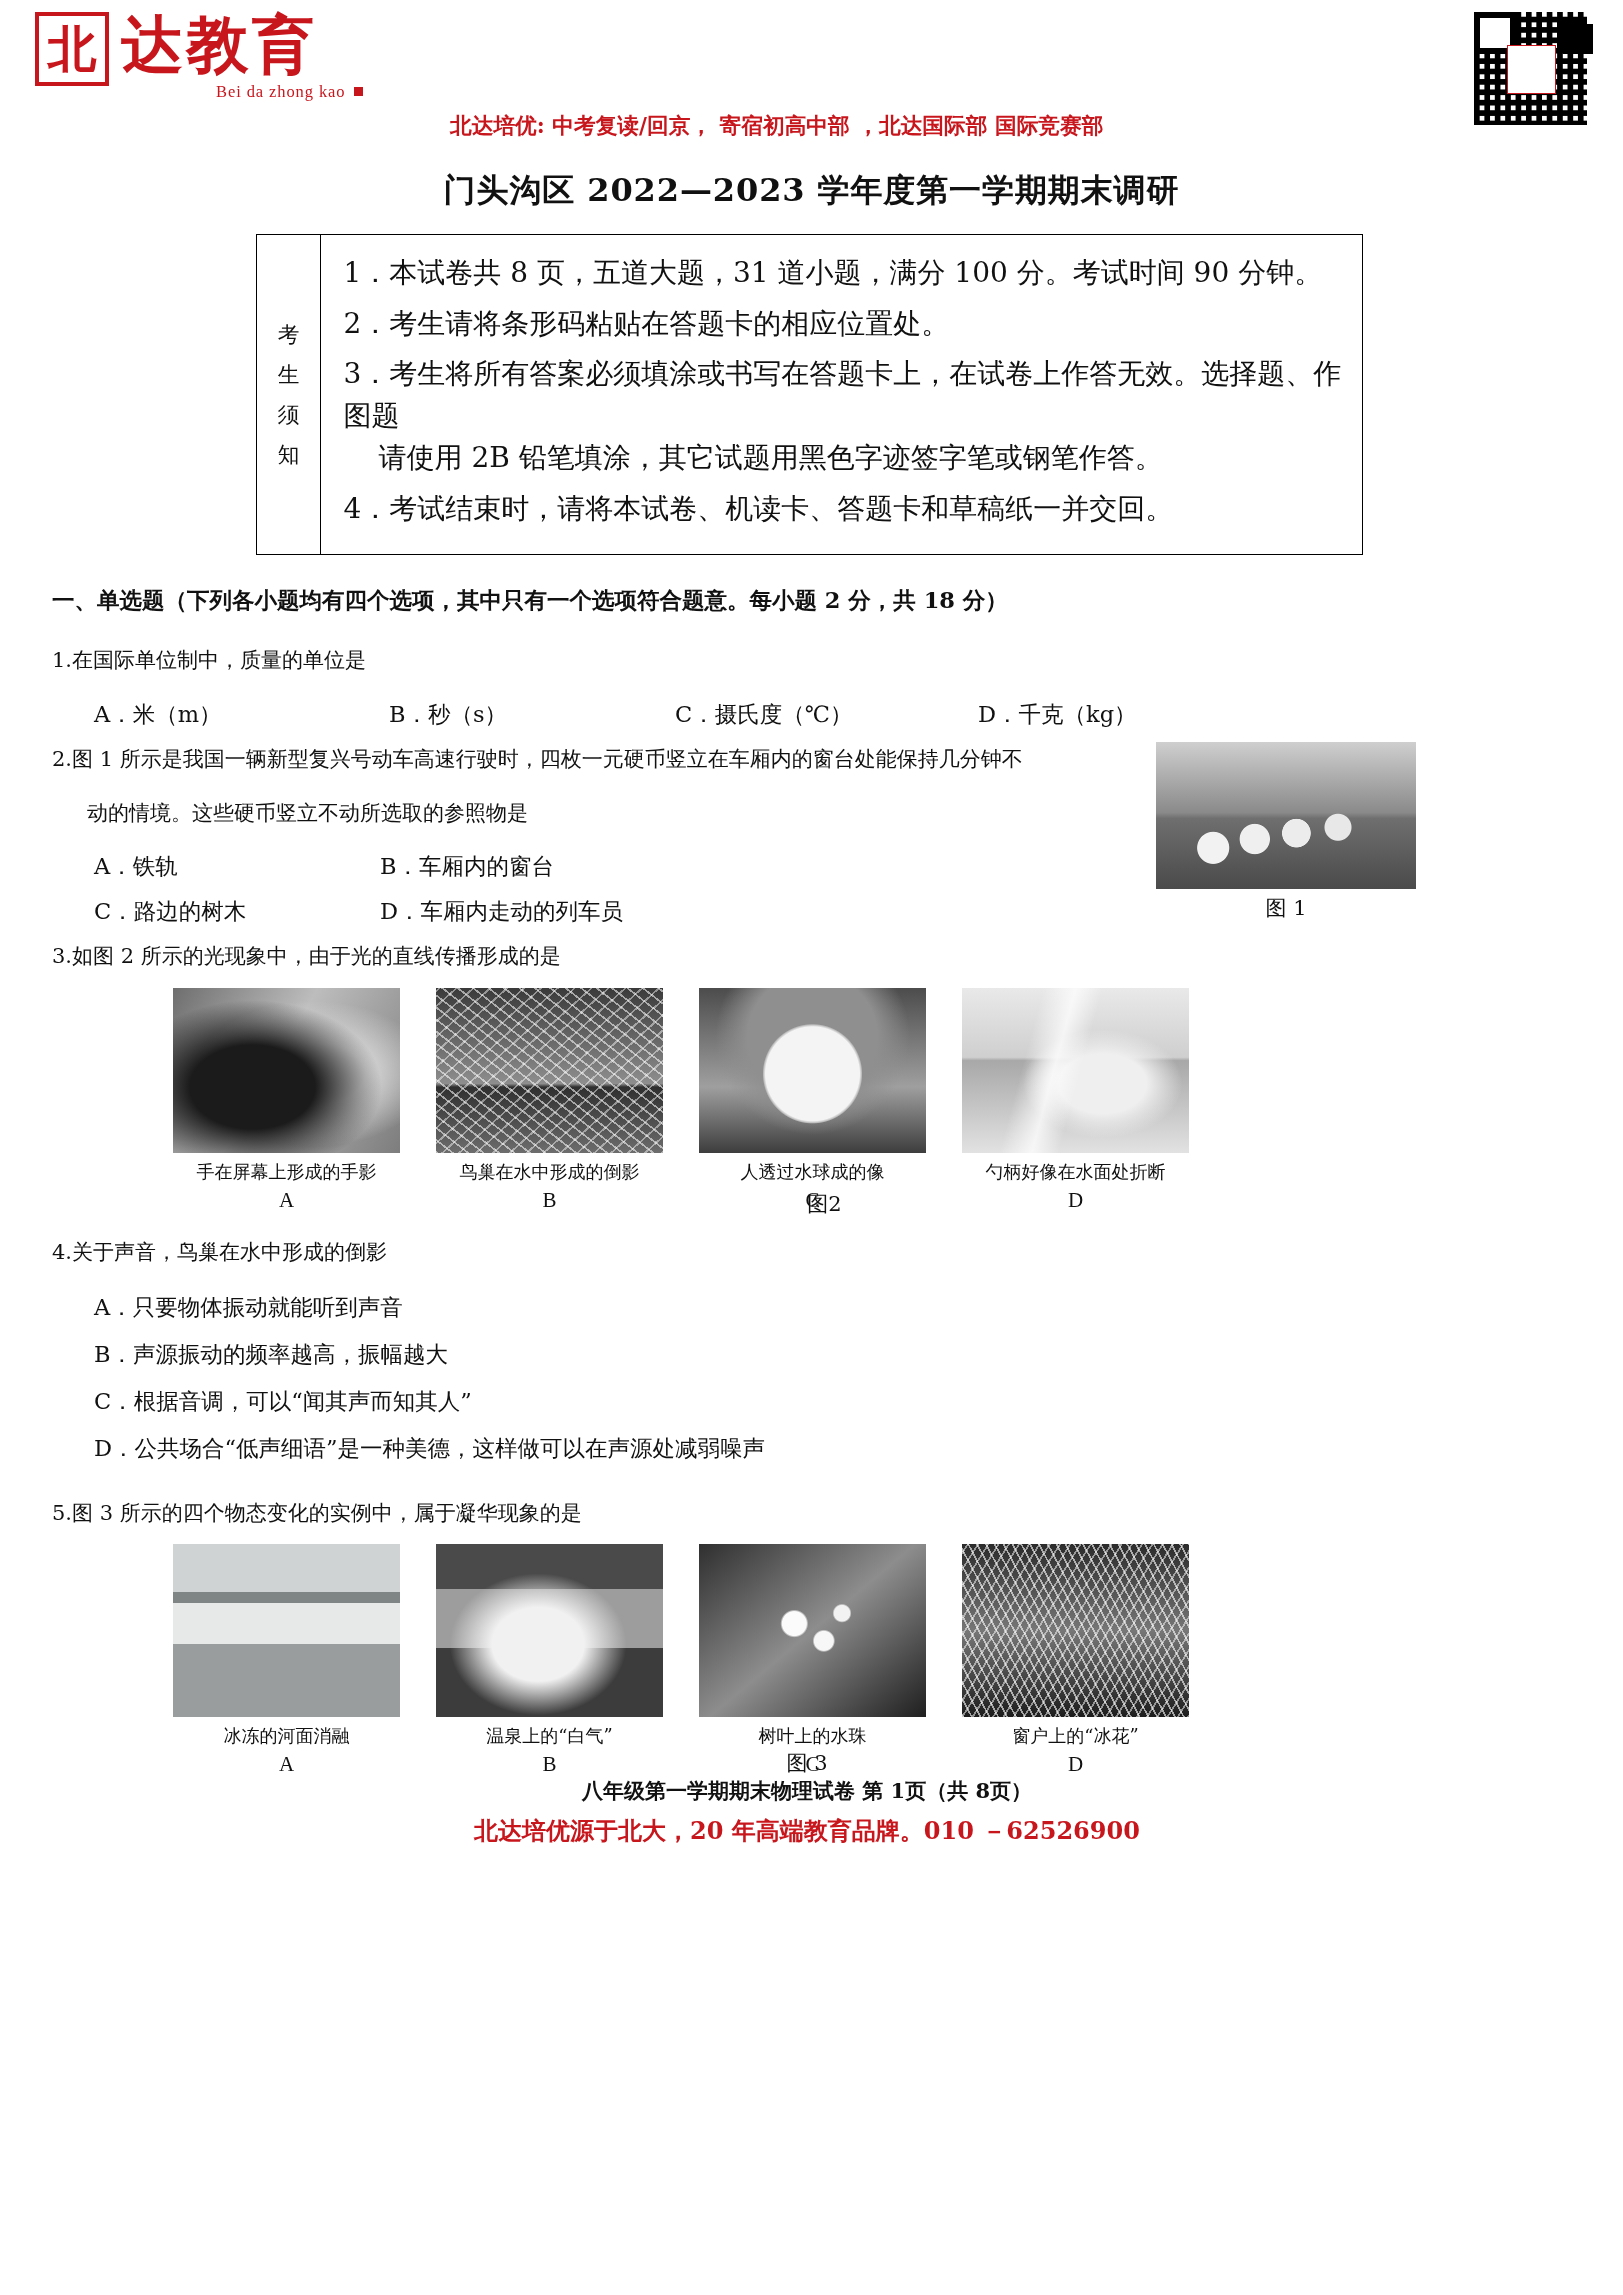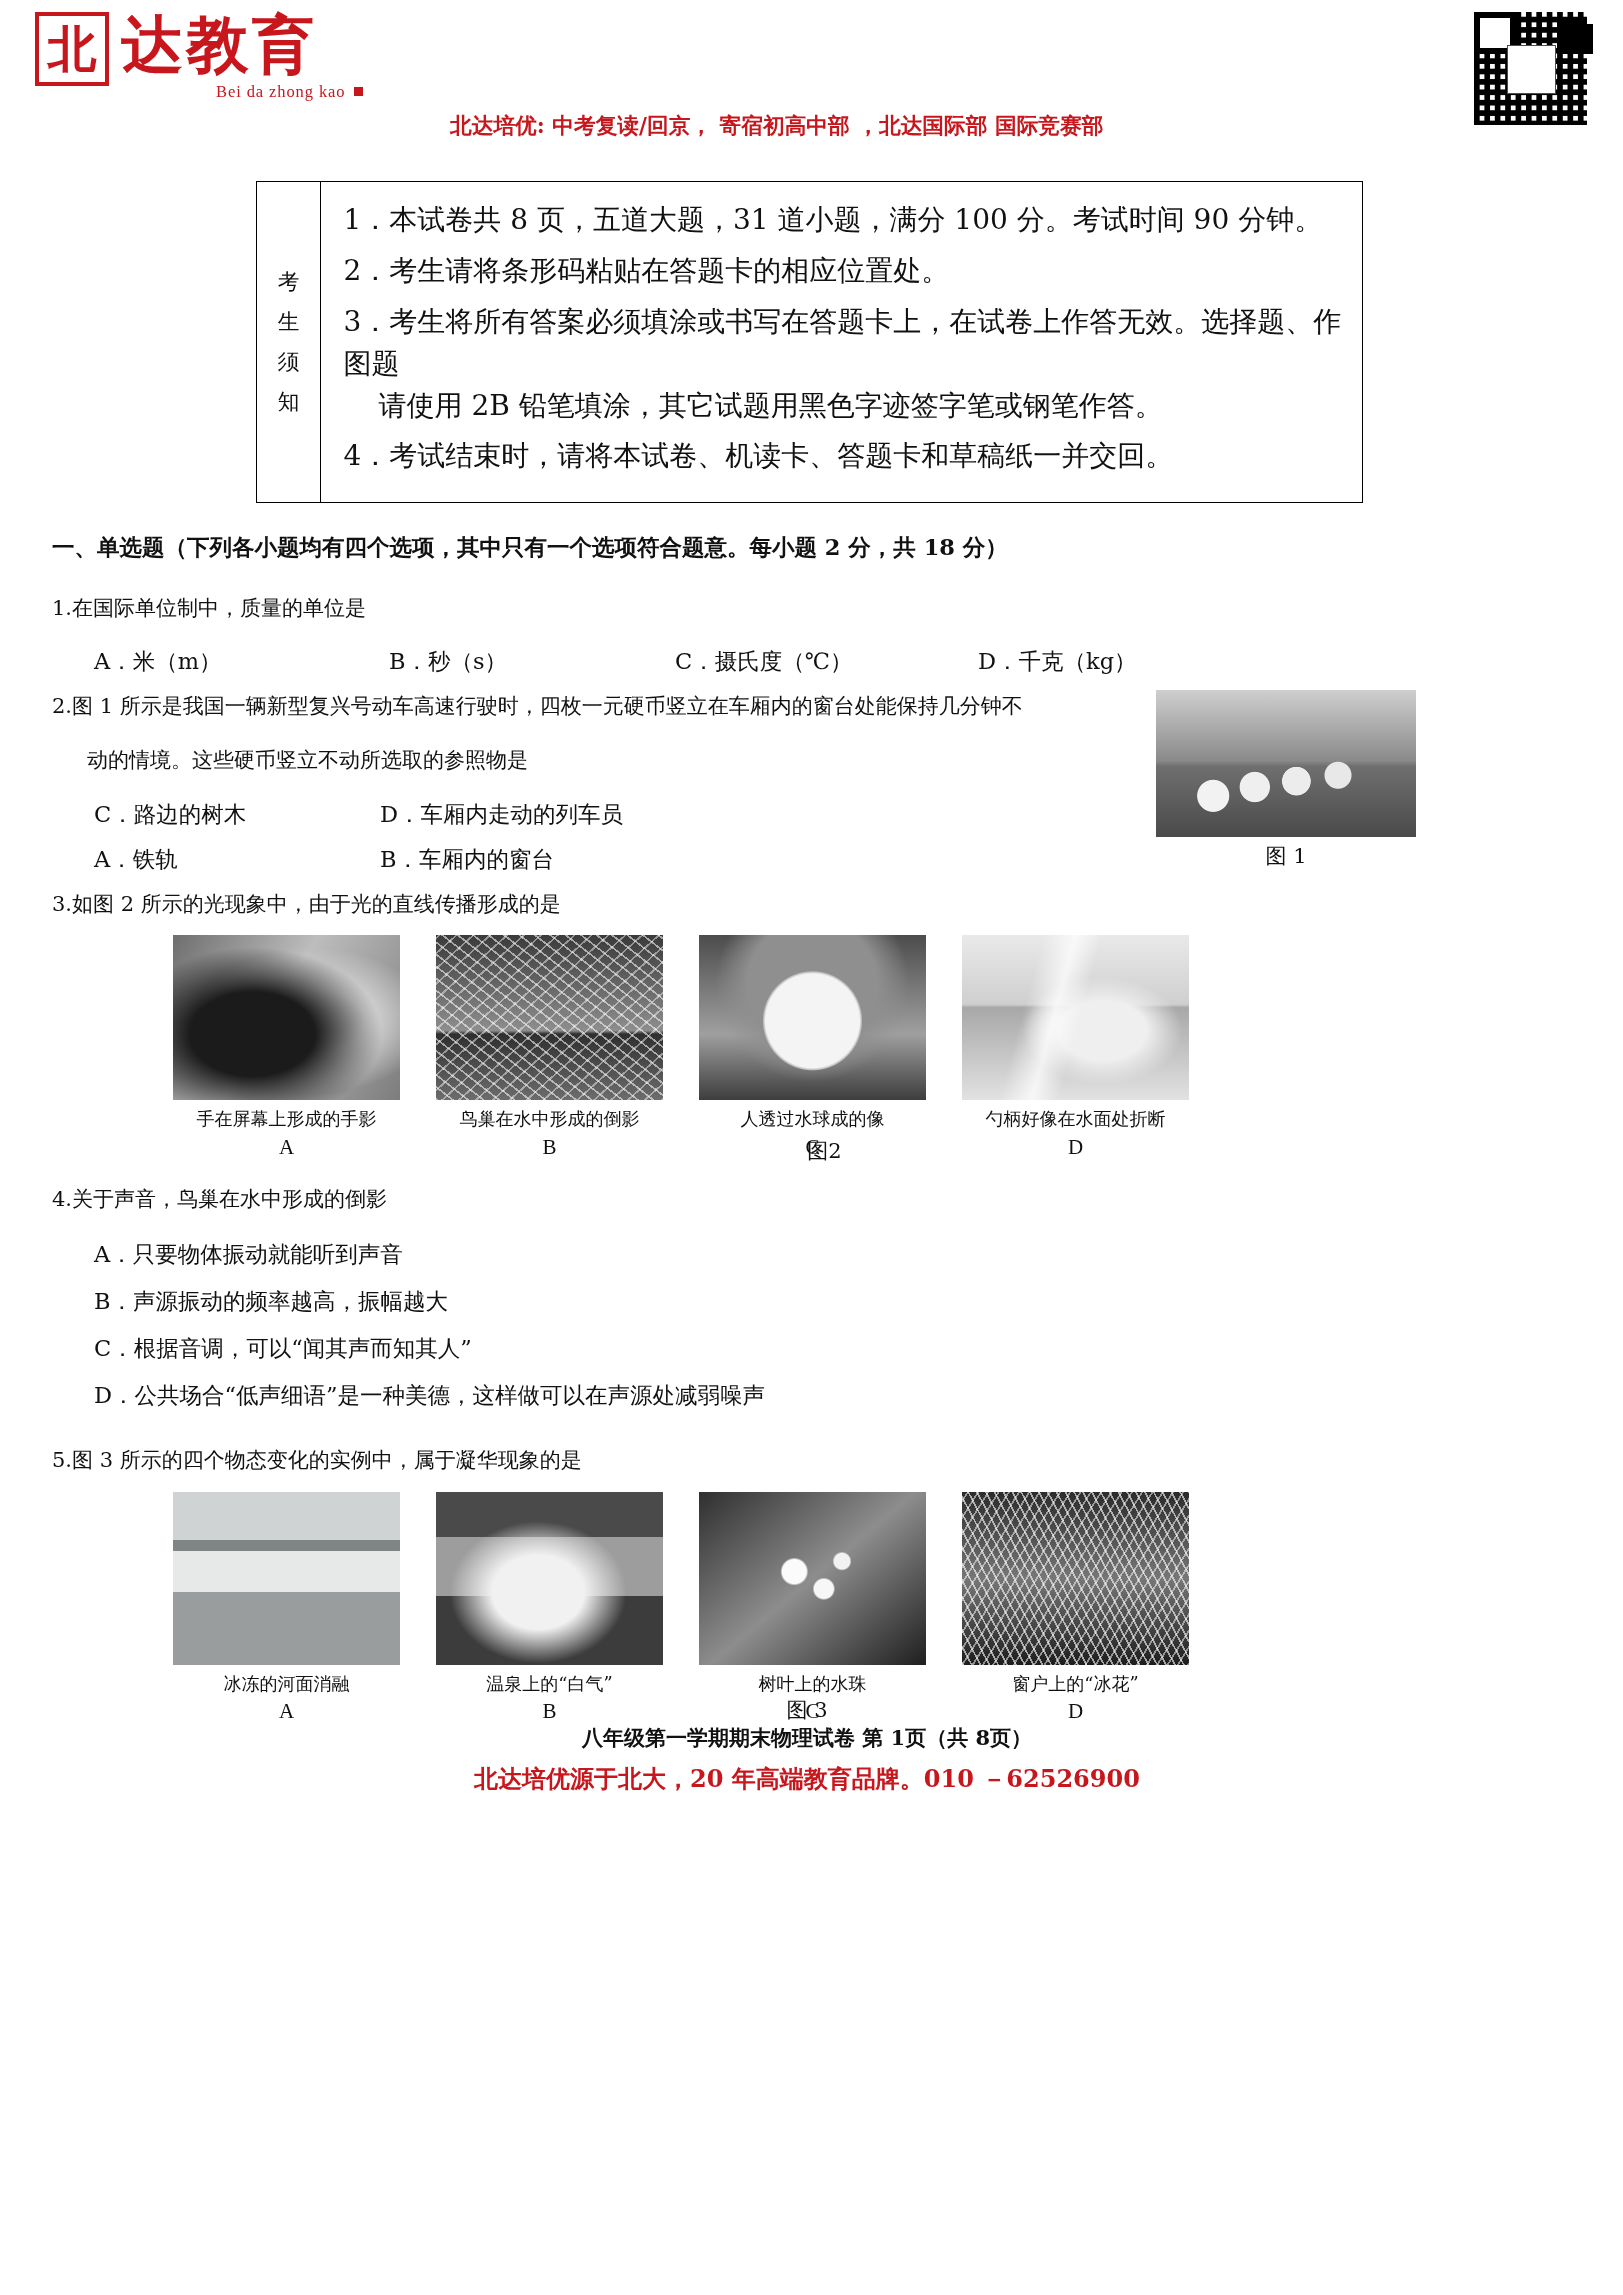--- a/index.html
+++ b/index.html
@@ -330,20 +330,21 @@
       <div class="logo-seal">北</div>
       <div class="logo-text-wrap">
         <div class="logo-cn">达教育</div>
         <div class="logo-en"><span>Bei da zhong kao</span><span class="sq"></span></div>
       </div>
     </div>
     <div class="promo">北达培优: 中考复读/回京，  寄宿初高中部 ，北达国际部 国际竞赛部</div>
     <div class="qr"></div>
   </div>
 
+  <div class="title-main">门头沟区 2022—2023 学年度第一学期期末调研</div>
 
   <div class="notice">
     <div class="notice-label">
       <span>考</span>
       <span>生</span>
       <span>须</span>
       <span>知</span>
     </div>
     <div class="notice-body">
       <div class="notice-item">1．本试卷共 8 页，五道大题，31 道小题，满分 100 分。考试时间 90 分钟。</div>
@@ -367,26 +368,26 @@
         <span class="op" style="width:286px">B．秒（s）</span>
         <span class="op" style="width:303px">C．摄氏度（℃）</span>
         <span class="op">D．千克（kg）</span>
       </div>
     </div>
 
     <div class="q2-wrap">
       <div class="q"><span>2.</span><span>图 1 所示是我国一辆新型复兴号动车高速行驶时，四枚一元硬币竖立在车厢内的窗台处能保持几分钟不</span></div>
       <div class="q cont">动的情境。这些硬币竖立不动所选取的参照物是</div>
       <div class="opts-row">
+        <span class="op" style="width:286px">A．铁轨</span>
+        <span class="op">B．车厢内的窗台</span>
+      </div>
+      <div class="opts-row">
         <span class="op" style="width:286px">C．路边的树木</span>
         <span class="op">D．车厢内走动的列车员</span>
-      </div>
-      <div class="opts-row">
-        <span class="op" style="width:286px">A．铁轨</span>
-        <span class="op">B．车厢内的窗台</span>
       </div>
       <div class="q2-img">
         <div class="photo ph-1"></div>
         <div class="fig-caption">图 1</div>
       </div>
     </div>
 
     <div>
       <div class="q"><span>3.</span><span>如图 2 所示的光现象中，由于光的直线传播形成的是</span></div>
       <div class="grid4">

